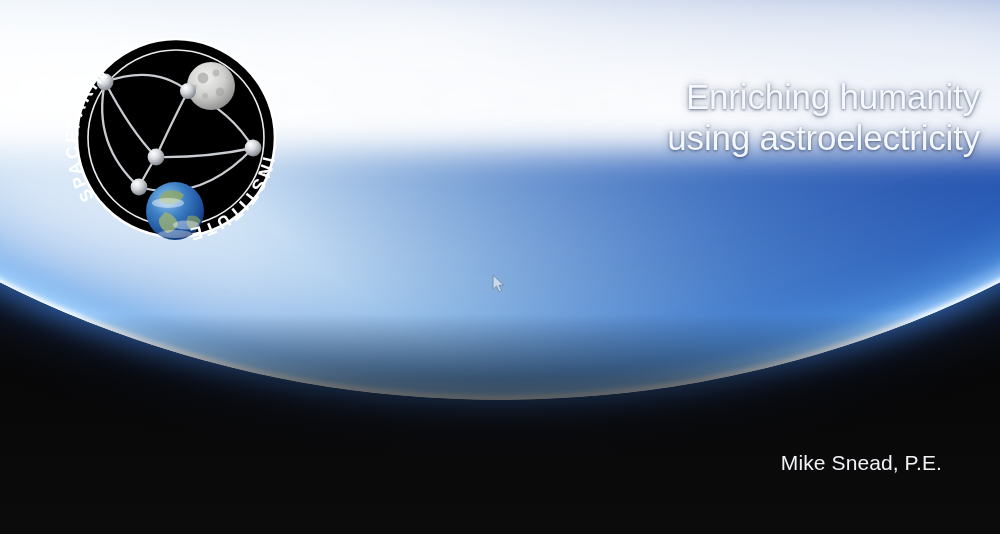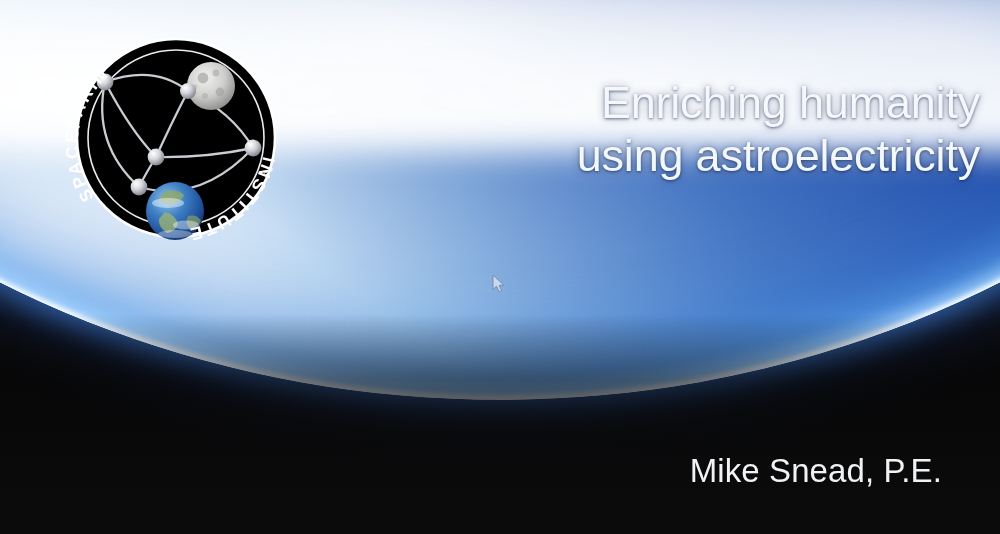--- a/index.html
+++ b/index.html
@@ -71,27 +71,27 @@
 
   
   .cursor{position:absolute;left:492px;top:274px;width:13px;height:19px;opacity:.62;}
 
   
   .logo{position:absolute;left:64px;top:26px;width:224px;height:224px;}
   .logo svg{display:block;width:224px;height:224px;}
 
   
   .title{position:absolute;left:420px;top:76px;width:560px;text-align:right;
-        color:#f4f7fb;font-size:45px;line-height:1.18;font-weight:400;
+        color:#f4f7fb;font-size:35px;line-height:1.18;font-weight:400;
         letter-spacing:-.2px;
         text-shadow:0 1px 3px rgba(0,20,60,.55),0 0 9px rgba(0,25,70,.35);}
   .title .l2{display:block;}
 
   .byline{position:absolute;left:440px;top:449px;width:502px;text-align:right;
-        color:#f0f2f5;font-size:33px;line-height:1.33;font-weight:400;
+        color:#f0f2f5;font-size:21px;line-height:1.33;font-weight:400;
         letter-spacing:.1px;}
   .byline .l2{display:block;}
 </style>
 </head>
 <body>
 
 <div id="slide">
 
   <div class="photo">
     <div class="space"></div>

